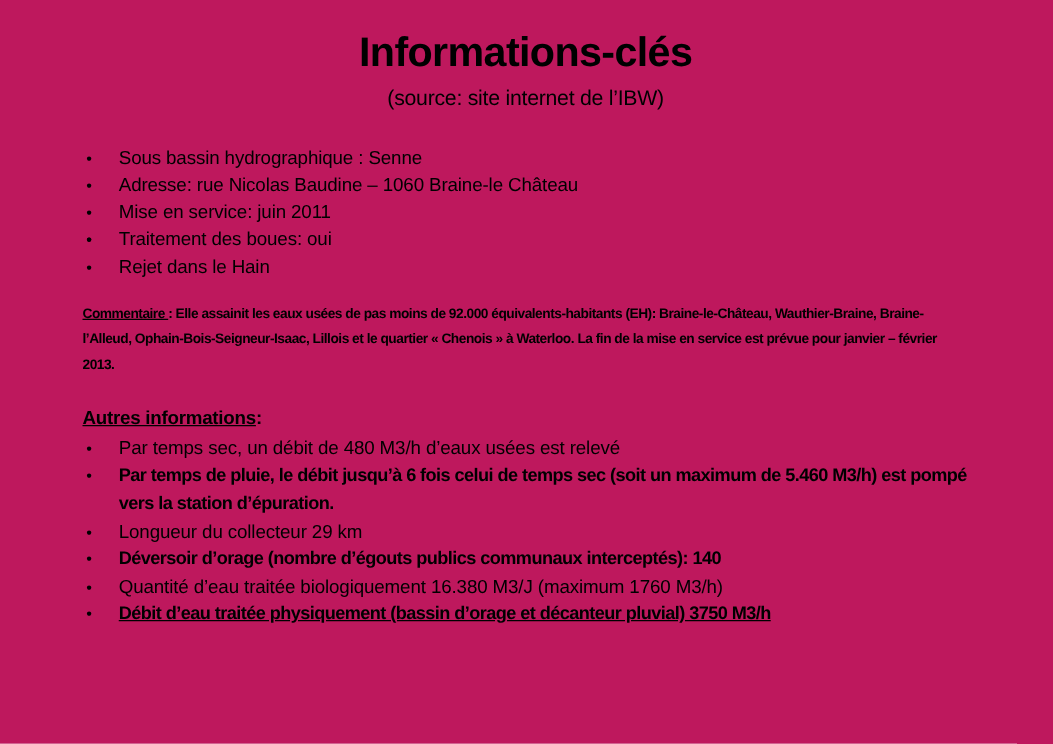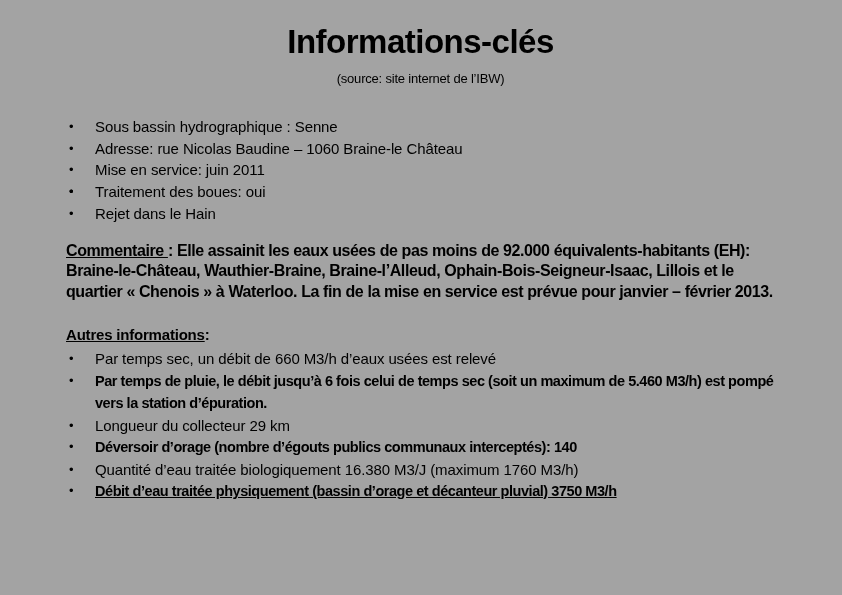--- a/index.html
+++ b/index.html
@@ -12,34 +12,34 @@
     height: 595px;
     overflow: hidden;
     font-family: "Liberation Sans", sans-serif;
     color: #000000;
   }
   .slide {
     box-sizing: border-box;
     width: 842px;
     height: 595px;
     padding: 22px 67px 0 66px;
-    background: #a3a3a3;
+    background: #be185d;
   }
   .title {
     margin: 0;
     text-align: center;
     font-size: 33px;
     line-height: 40px;
     font-weight: 700;
     letter-spacing: -0.5px;
   }
   .subtitle {
     margin: 5px 0 0 0;
     text-align: center;
-    font-size: 13px;
+    font-size: 17px;
     line-height: 23px;
     letter-spacing: -0.2px;
     font-weight: 400;
   }
   ul.bullets {
     list-style: none;
     margin: 0;
     padding: 0;
   }
   ul.bullets.facts { margin-top: 26px; }
@@ -58,21 +58,21 @@
   }
   .b {
     font-weight: 700;
     font-size: 14.5px;
     letter-spacing: -0.45px;
   }
   .u { text-decoration: underline; }
   .commentaire {
     margin: 16px 0 0 0;
     font-weight: 700;
-    font-size: 16px;
+    font-size: 11px;
     line-height: 20.5px;
     letter-spacing: -0.4px;
   }
   .autres-heading {
     margin: 22px 0 0 0;
     font-weight: 700;
     font-size: 15px;
     line-height: 21px;
     letter-spacing: -0.2px;
   }
@@ -94,21 +94,21 @@
     <li><span class="bullet">•</span></li>
     <li><span class="bullet">•</span><span>Traitement des boues: oui</span></li>
     <li><span class="bullet">•</span><span>Rejet dans le Hain</span></li>
   </ul>
 
   <p class="commentaire"><span class="u">Commentaire </span><span>: Elle assainit les eaux usées de pas moins de 92.000 équivalents-habitants (EH): Braine-le-Château, Wauthier-Braine, Braine-l’Alleud, Ophain-Bois-Seigneur-Isaac, Lillois et le quartier « Chenois » à Waterloo. La fin de la mise en service est prévue pour janvier – février 2013.</span></p>
 
   <p class="autres-heading"><span class="u">Autres informations</span><span>:</span></p>
 
   <ul class="bullets autres">
-    <li><span class="bullet">•</span><span>Par temps sec, un débit de 660 M3/h d’eaux usées est relevé</span></li>
+    <li><span class="bullet">•</span><span>Par temps sec, un débit de 480 M3/h d’eaux usées est relevé</span></li>
     <li><span class="bullet">•</span><span class="b">Par temps de pluie, le débit jusqu’à 6 fois celui de temps sec (soit un maximum de 5.460 M3/h) est pompé vers la station d’épuration.</span></li>
     <li><span class="bullet">•</span><span>Longueur du collecteur 29 km</span></li>
     <li><span class="bullet">•</span><span class="b">Déversoir d’orage (nombre d’égouts publics communaux interceptés): 140</span></li>
     <li><span class="bullet">•</span><span>Quantité d’eau traitée biologiquement 16.380 M3/J (maximum 1760 M3/h)</span></li>
     <li><span class="bullet">•</span><span class="b u">Débit d’eau traitée physiquement (bassin d’orage et décanteur pluvial) 3750 M3/h</span></li>
   </ul>
 
 </div>
 
 </body></html>

